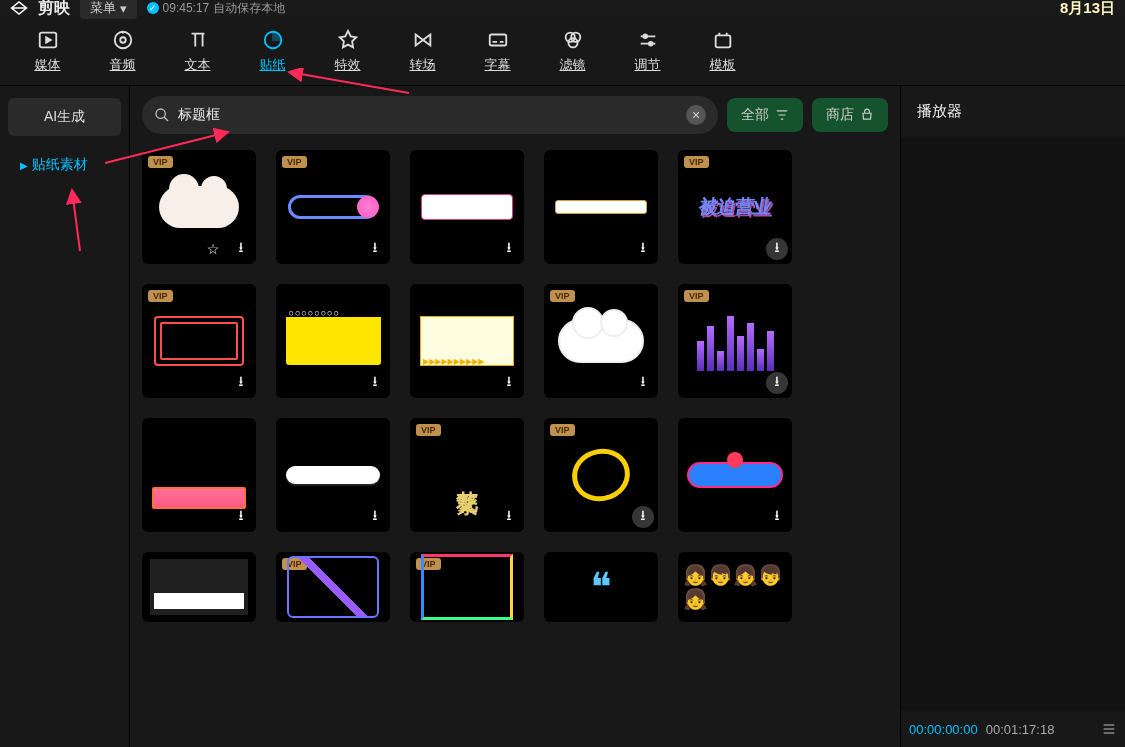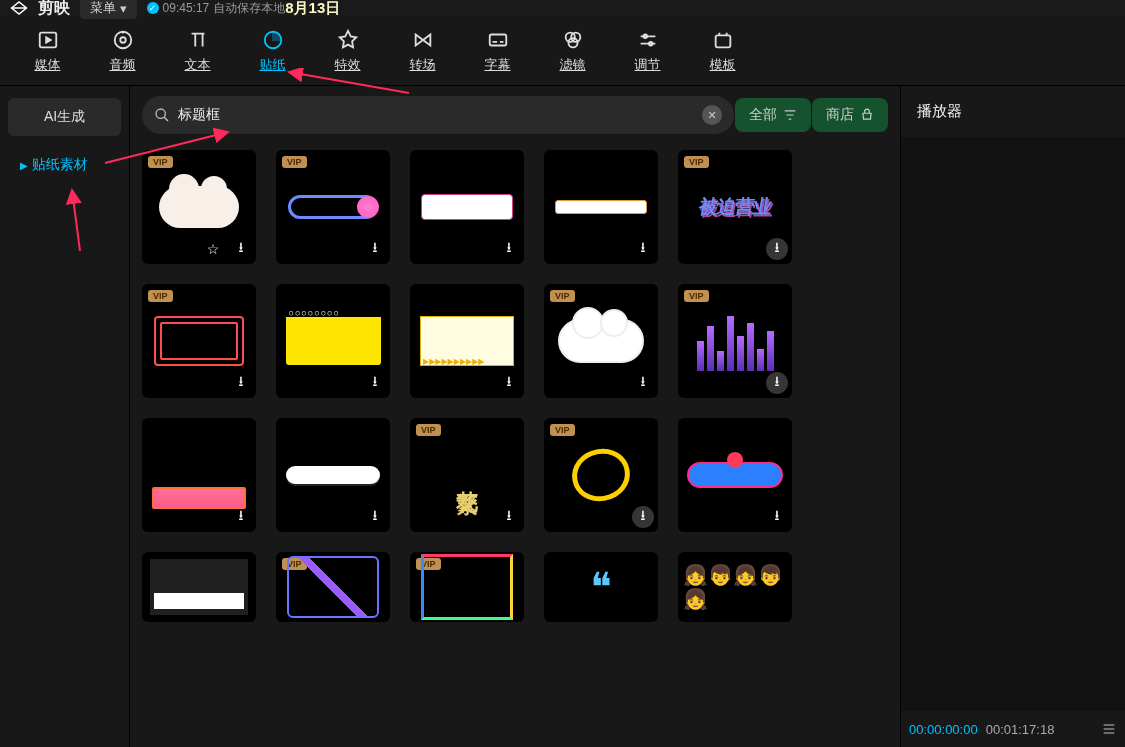--- a/index.html
+++ b/index.html
@@ -14,20 +14,21 @@
       width: 1125px;
       height: 747px;
       overflow: hidden;
       font-size: 14px;
     }
     .top-bar {
       height: 16px;
       display: flex;
       align-items: center;
       padding: 0 10px;
+      justify-content: space-between;
       background: #1a1a1a;
     }
     .top-left {
       display: flex;
       align-items: center;
       gap: 10px;
     }
     .top-left .logo-txt { color: #eee; font-weight: bold; font-size: 16px; }
     .menu-btn {
       background: #2a2a2a;
@@ -94,21 +95,21 @@
     .content-area {
       flex: 1;
       display: flex;
       flex-direction: column;
       padding: 10px 12px;
       background: #181818;
       overflow: hidden;
     }
     .search-row {
       display: flex;
-      gap: 1px;
+      gap: 9px;
       align-items: center;
       margin-bottom: 16px;
     }
     .search-box {
       flex: 1;
       background: #2a2a2a;
       border-radius: 20px;
       height: 38px;
       display: flex;
       align-items: center;

